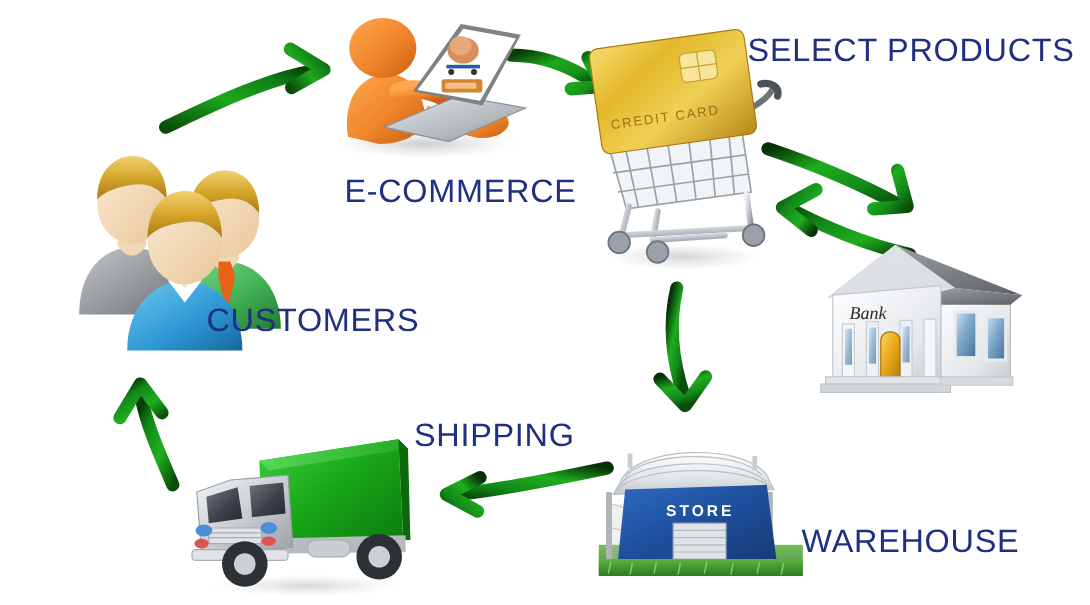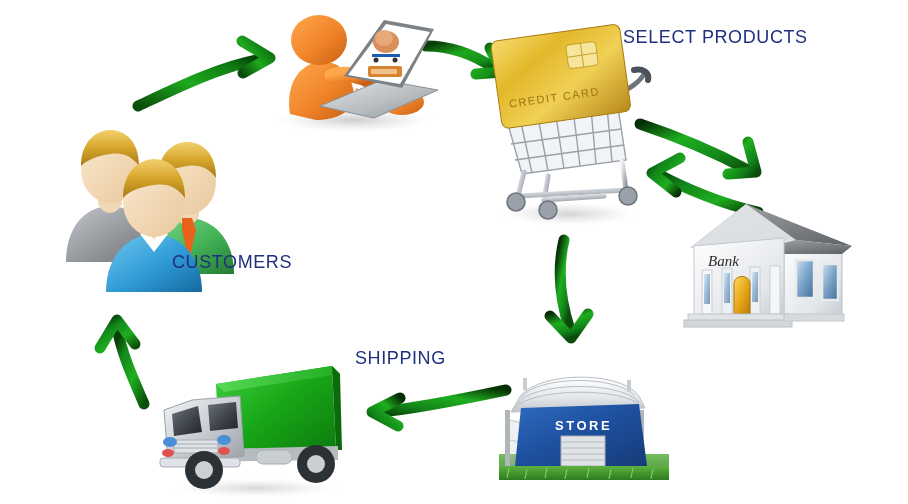--- a/index.html
+++ b/index.html
@@ -15,21 +15,21 @@
     position: relative;
     width: 908px;
     height: 504px;
     background: #ffffff;
     overflow: hidden;
   }
   .label {
     position: absolute;
     color: #1f3080;
     font-family: "Liberation Sans", sans-serif;
-    font-size: 18px;
+    font-size: 27px;
     font-weight: 400;
     letter-spacing: 0.6px;
     white-space: nowrap;
     user-select: none;
   }
   .node { position: absolute; }
   .arrow { position: absolute; }
   svg { display: block; overflow: visible; }
 </style>
 </head>
@@ -236,20 +236,21 @@
         <ellipse cx="124" cy="40" rx="13" ry="11" fill="#d98f5c"></ellipse>
         <ellipse cx="122" cy="36" rx="9" ry="8" fill="#e8a97a"></ellipse>
         <rect x="110" y="52" width="28" height="3" fill="#1b5fb0"></rect>
         <circle cx="114" cy="58" r="2.5" fill="#333"></circle>
         <circle cx="133" cy="58" r="2.5" fill="#333"></circle>
         <rect x="106" y="64" width="34" height="11" rx="2" fill="#d6842f"></rect>
         <rect x="109" y="67" width="26" height="5" rx="1" fill="#f2c28a"></rect>
       </g>
     </svg>
   </div>
+  <div class="label" style="left:287px; top:144px;">E-COMMERCE</div>
 
   <div class="node" style="left:484px; top:14px; width:170px; height:215px;">
     <svg width="170" height="215" viewBox="0 0 170 215">
       <defs>
         <linearGradient id="goldG" x1="0" y1="0" x2="1" y2="1">
           <stop offset="0%" stop-color="#f5dc6e"></stop>
           <stop offset="30%" stop-color="#e3b82a"></stop>
           <stop offset="60%" stop-color="#f0d055"></stop>
           <stop offset="100%" stop-color="#b8881a"></stop>
         </linearGradient>
@@ -426,20 +427,21 @@
           <line x1="26" y1="117" x2="28" y2="107"></line>
         <line x1="46" y1="116" x2="48" y2="106"></line>
           <line x1="66" y1="117" x2="68" y2="107"></line>
         <line x1="88" y1="116" x2="90" y2="106"></line>
           <line x1="110" y1="117" x2="112" y2="107"></line>
         <line x1="132" y1="116" x2="134" y2="106"></line>
           <line x1="152" y1="117" x2="154" y2="107"></line>
       </g>
     </svg>
   </div>
+  <div class="label" style="left:668px; top:436px;">WAREHOUSE</div>
 
   <div class="node" style="left:152px; top:358px; width:200px; height:140px;">
     <svg width="200" height="140" viewBox="0 0 200 140">
       <defs>
         <linearGradient id="boxG" x1="0" y1="0" x2="1" y2="1">
           <stop offset="0%" stop-color="#3fcf3f"></stop>
           <stop offset="45%" stop-color="#18a818"></stop>
           <stop offset="100%" stop-color="#0c770c"></stop>
         </linearGradient>
         <linearGradient id="boxTopG" x1="0" y1="0" x2="1" y2="0">
@@ -492,15 +494,15 @@
       <rect x="104" y="92" width="36" height="14" rx="7" fill="#c9ced3" stroke="#a8adb2" stroke-width="1"></rect>
 
       <g>
         <circle cx="52" cy="112" r="19" fill="#2c3136"></circle>
         <circle cx="52" cy="112" r="9" fill="#cbd0d5"></circle>
         <circle cx="164" cy="106" r="19" fill="#2c3136"></circle>
         <circle cx="164" cy="106" r="9" fill="#cbd0d5"></circle>
       </g>
     </svg>
   </div>
-  <div class="label" style="left:355px; top:348px;text-align:right;">SHIPPING</div>
+  <div class="label" style="left:345px; top:348px;text-align:right;">SHIPPING</div>
 
 </div>
 
 </body></html>

